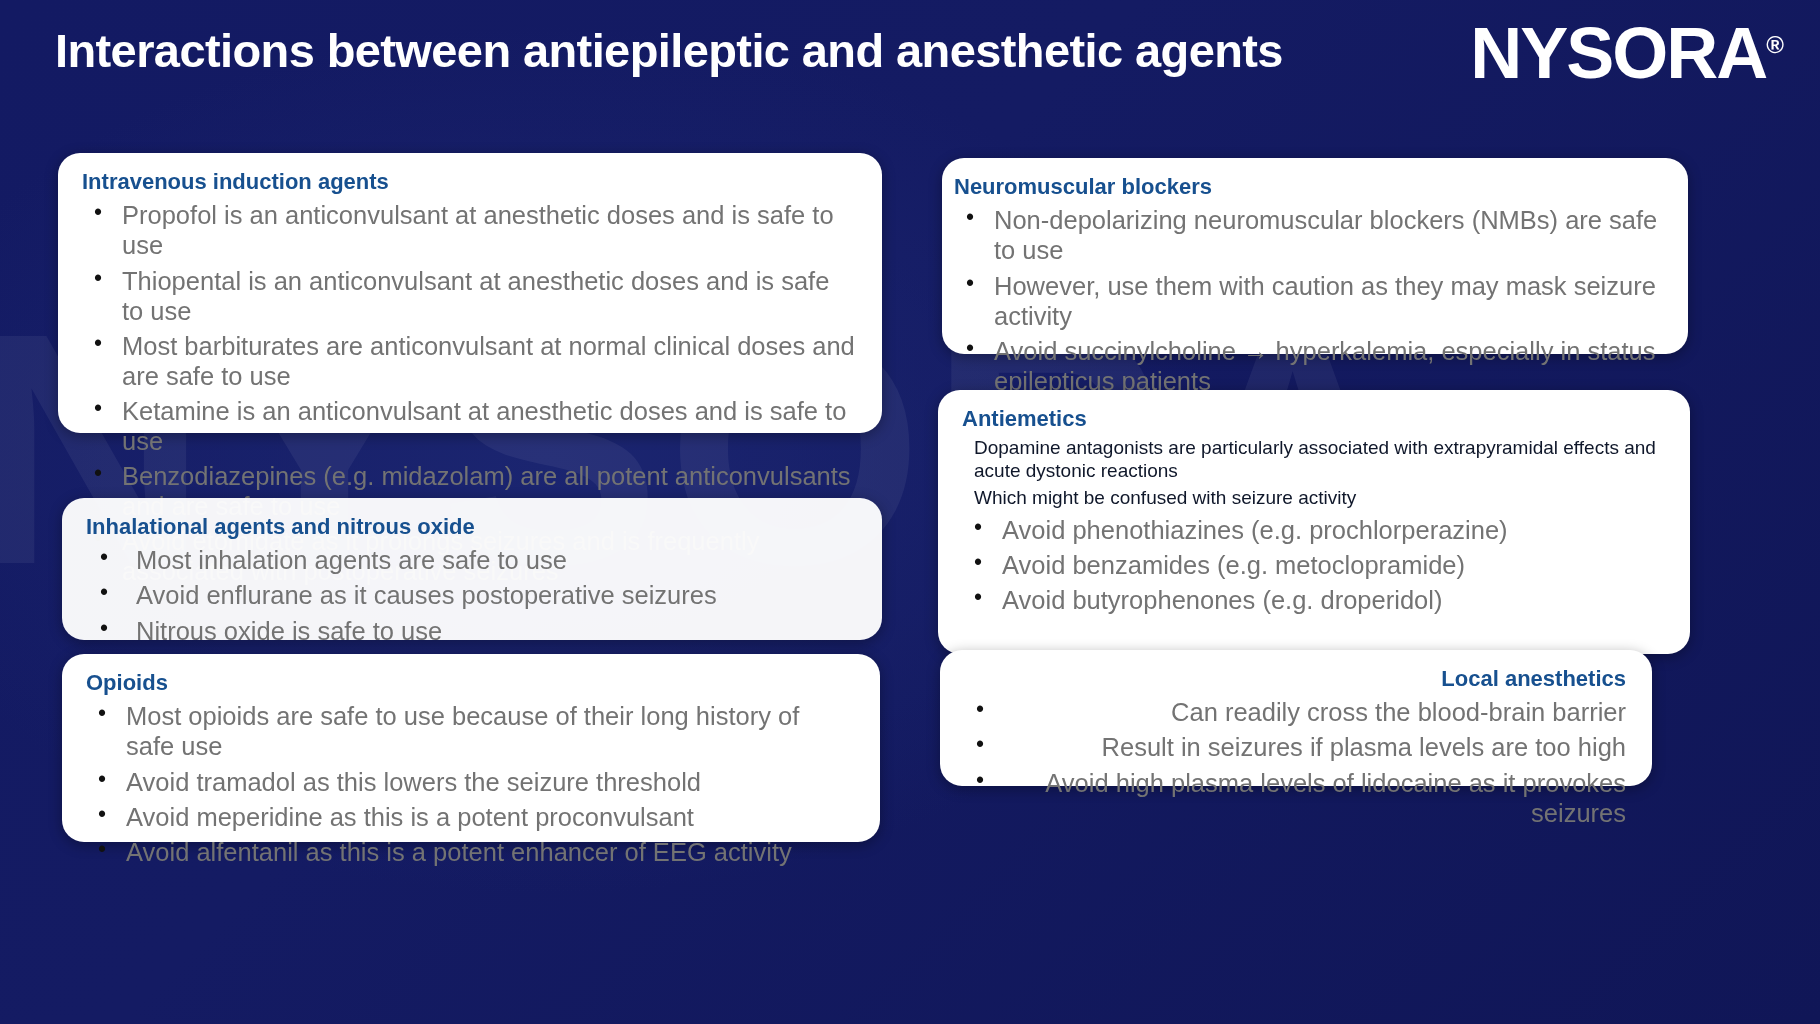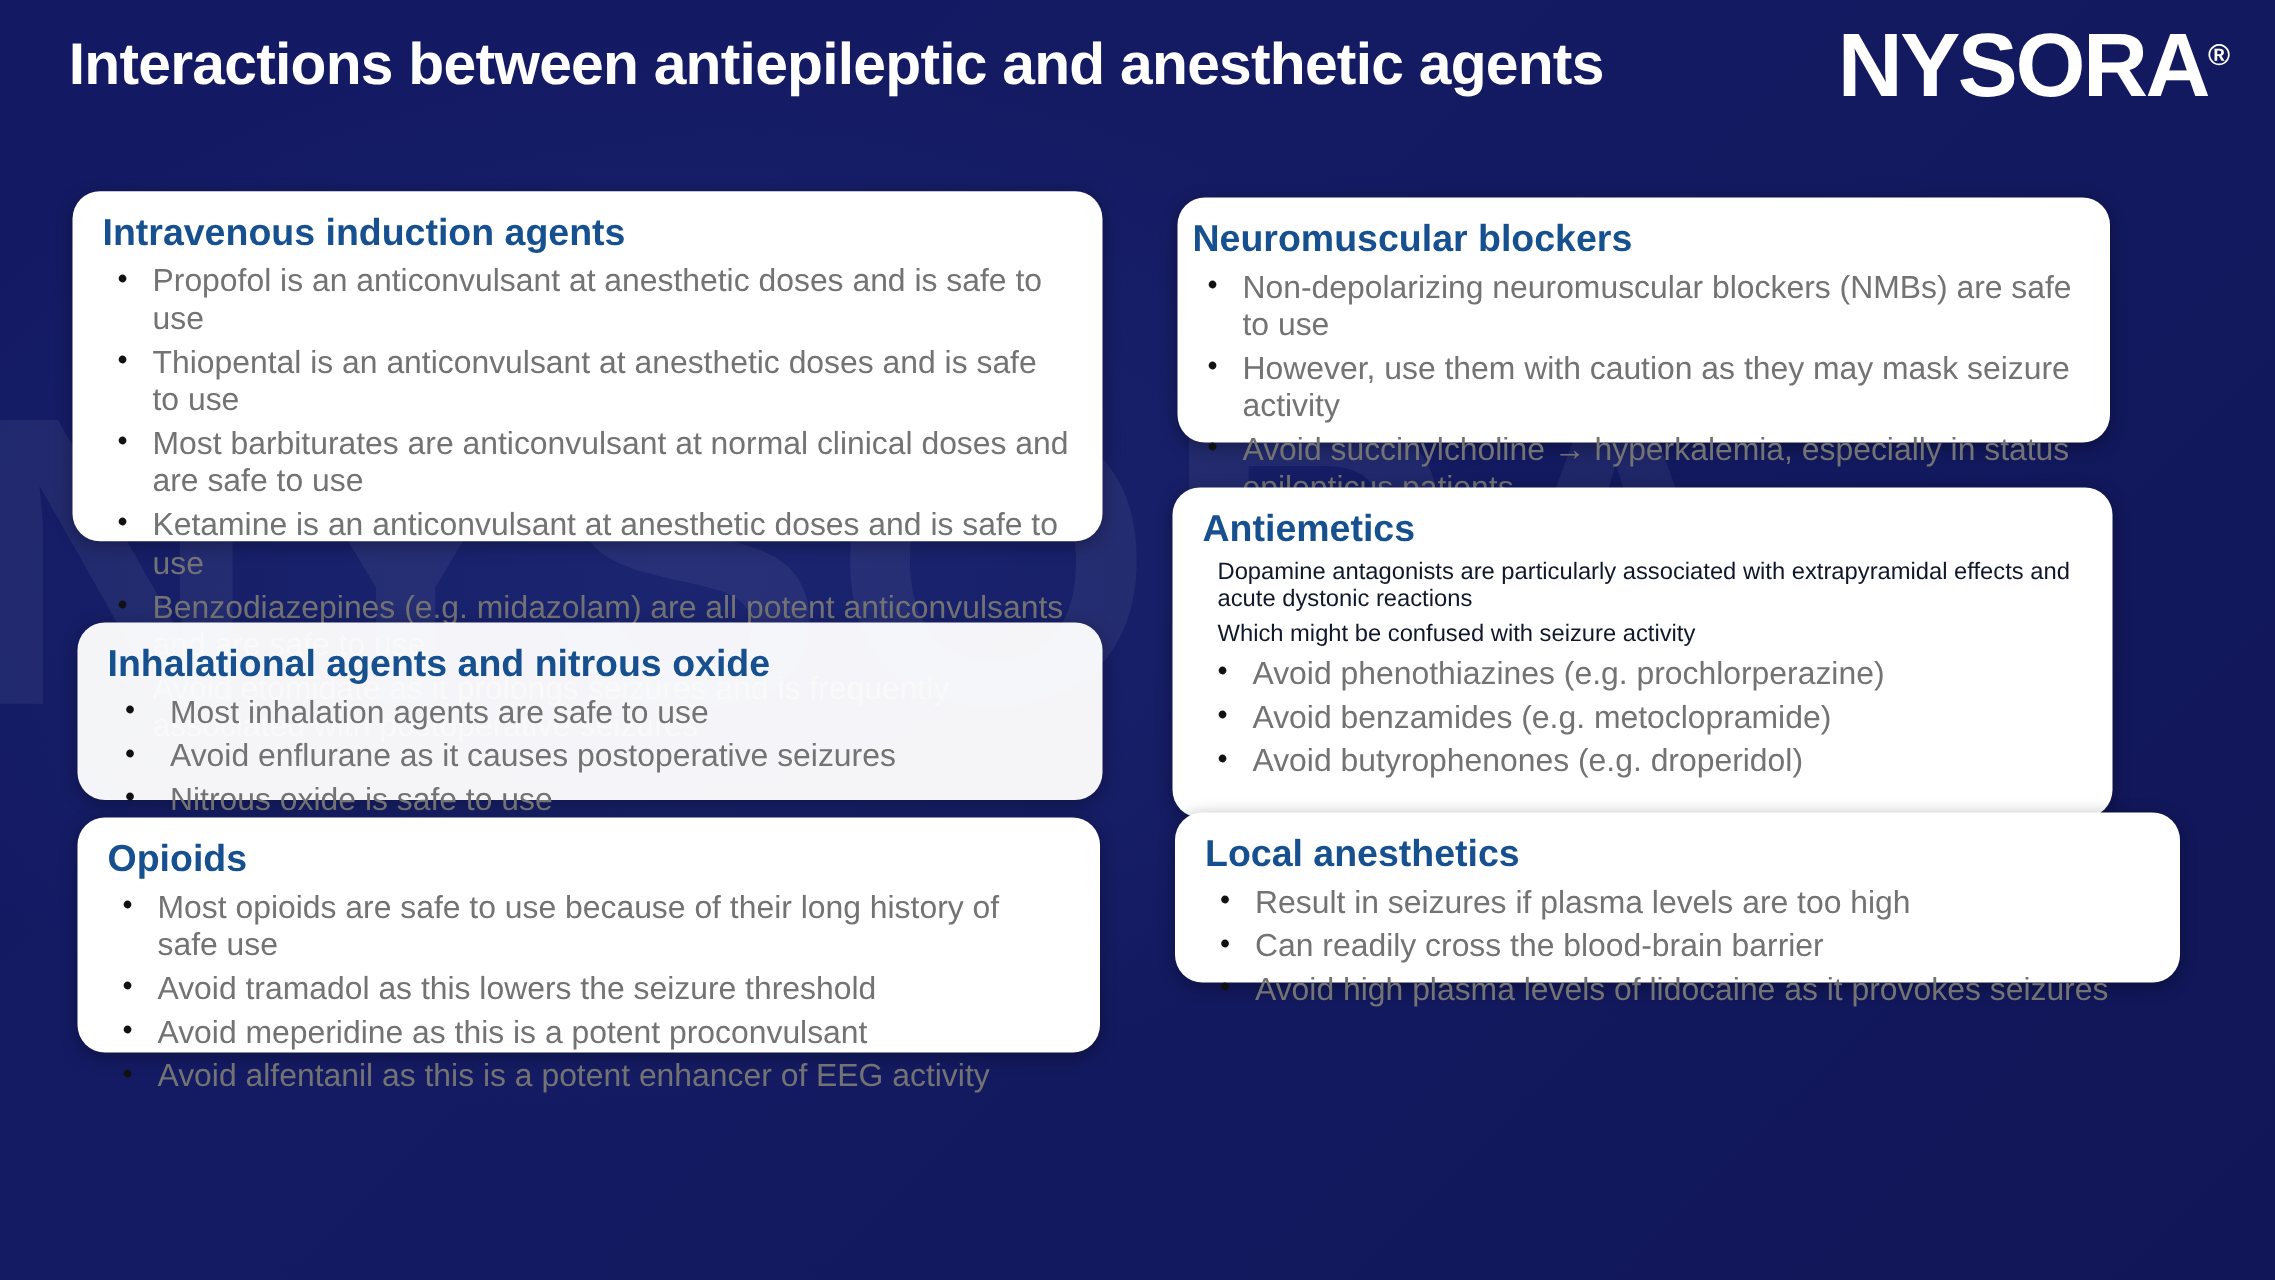--- a/index.html
+++ b/index.html
@@ -74,21 +74,21 @@
     background:#ffffff;
     border-radius:22px;
     box-shadow:0 3px 14px rgba(0,0,0,0.33);
     z-index:2;
     padding:16px 26px 18px 24px;
   }
   .card.translucent { background:rgba(255,255,255,0.955); }
 
   .card-title {
     color:#17508f;
-    font-size:30px;
+    font-size:22px;
     font-weight:bold;
     line-height:1.2;
     margin-bottom:4px;
   }
 
   ul.bullets { list-style:none; }
 
   ul.bullets li {
     position:relative;
     color:#737373;
@@ -120,21 +120,21 @@
   #card-inhalation  { left:62px;  top:498px; width:820px; height:142px; }
   #card-opioids     { left:62px;  top:654px; width:818px; height:188px; }
   
   #card-nmb         { left:942px; top:158px; width:746px; height:196px;padding-left:12px; }
   #card-antiemetics { left:938px; top:390px; width:752px; height:264px; }
   #card-localanes   { left:940px; top:650px; width:740px; height:136px; }
 
   #card-nmb, #card-antiemetics, #card-localanes { width:748px; }
   #card-nmb { width:746px; }
   #card-antiemetics { width:752px; }
-  #card-localanes { width:804px; }
+  #card-localanes { width:712px;text-align:right; }
 </style>
 </head>
 <body>
 
 <div id="slide">
 
   <div id="watermark">NYSORA</div>
 
   <div id="header">
     <div id="page-title">Interactions between antiepileptic and anesthetic agents</div>
@@ -189,19 +189,19 @@
     <ul class="bullets">
       <li>Avoid phenothiazines (e.g. prochlorperazine)</li>
       <li>Avoid benzamides (e.g. metoclopramide)</li>
       <li>Avoid butyrophenones (e.g. droperidol)</li>
     </ul>
   </div>
 
   <div class="card" id="card-localanes">
     <div class="card-title">Local anesthetics</div>
     <ul class="bullets">
+      <li>Can readily cross the blood-brain barrier</li>
       <li>Result in seizures if plasma levels are too high</li>
-      <li>Can readily cross the blood-brain barrier</li>
       <li>Avoid high plasma levels of lidocaine as it provokes seizures</li>
     </ul>
   </div>
 
 </div>
 
 </body></html>

